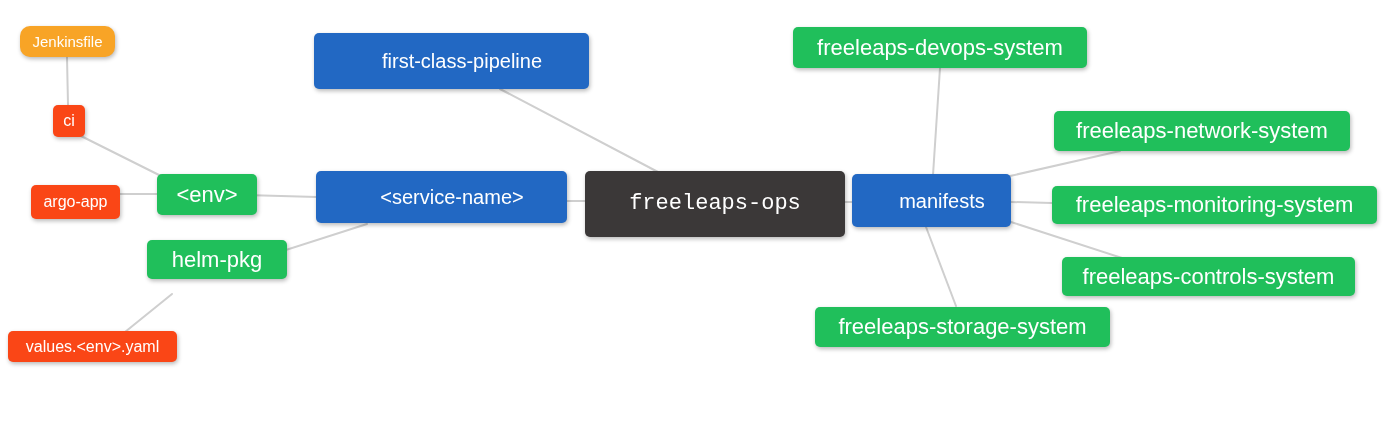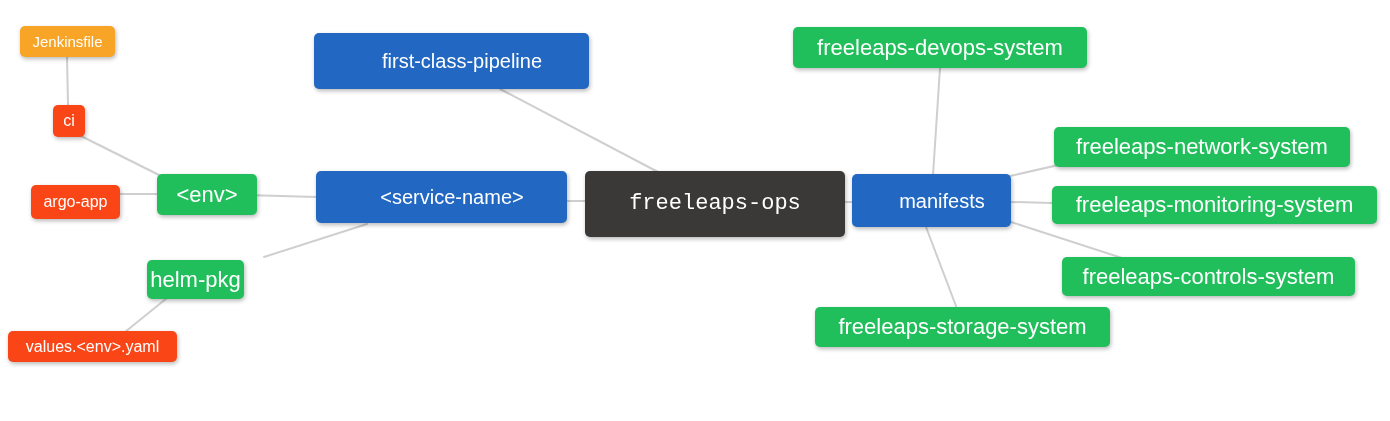--- a/index.html
+++ b/index.html
@@ -61,24 +61,24 @@
       <line x1="1011" y1="202" x2="1052" y2="203" stroke="#CFCFCF" stroke-width="2" stroke-linecap="round"></line>
       <line x1="1011" y1="222" x2="1122" y2="258" stroke="#CFCFCF" stroke-width="2" stroke-linecap="round"></line>
       <line x1="926" y1="227" x2="956" y2="306" stroke="#CFCFCF" stroke-width="2" stroke-linecap="round"></line>
     </svg>
   <div id="node-layer">
       <div class="node lvl0" style="left: 585px; top: 171px; width: 260px; height: 66px; background: rgb(59, 56, 56); color: rgb(255, 255, 255);">freeleaps-ops</div>
       <div class="node lvl1" style="left: 314px; top: 33px; width: 275px; height: 56px; background: rgb(34, 104, 195); color: rgb(255, 255, 255);">first-class-pipeline</div>
       <div class="node lvl1" style="left: 316px; top: 171px; width: 251px; height: 52px; background: rgb(34, 104, 195); color: rgb(255, 255, 255);">&lt;service-name&gt;</div>
       <div class="node lvl1" style="left: 852px; top: 174px; width: 159px; height: 53px; background: rgb(34, 104, 195); color: rgb(255, 255, 255);">manifests</div>
       <div class="node lvl2" style="left: 157px; top: 174px; width: 100px; height: 41px; background: rgb(32, 191, 91); color: rgb(255, 255, 255);">&lt;env&gt;</div>
-      <div class="node lvl2" style="left: 147px; top: 260px; width: 97px; height: 39px; background: rgb(32, 191, 91); color: rgb(255, 255, 255);">helm-pkg</div>
+      <div class="node lvl2" style="left: 147px; top: 240px; width: 140px; height: 39px; background: rgb(32, 191, 91); color: rgb(255, 255, 255);">helm-pkg</div>
       <div class="node lvl2" style="left: 793px; top: 27px; width: 294px; height: 41px; background: rgb(32, 191, 91); color: rgb(255, 255, 255);">freeleaps-devops-system</div>
-      <div class="node lvl2" style="left: 1054px; top: 111px; width: 296px; height: 40px; background: rgb(32, 191, 91); color: rgb(255, 255, 255); margin-top: 16px;">freeleaps-network-system</div>
+      <div class="node lvl2" style="left: 1054px; top: 111px; width: 296px; height: 40px; background: rgb(32, 191, 91); color: rgb(255, 255, 255);">freeleaps-network-system</div>
       <div class="node lvl2" style="left: 1052px; top: 186px; width: 325px; height: 38px; background: rgb(32, 191, 91); color: rgb(255, 255, 255);">freeleaps-monitoring-system</div>
       <div class="node lvl2" style="left: 1062px; top: 257px; width: 293px; height: 39px; background: rgb(32, 191, 91); color: rgb(255, 255, 255);">freeleaps-controls-system</div>
       <div class="node lvl2" style="left: 815px; top: 307px; width: 295px; height: 40px; background: rgb(32, 191, 91); color: rgb(255, 255, 255);">freeleaps-storage-system</div>
       <div class="node lvl3" style="left: 53px; top: 105px; width: 32px; height: 32px; background: rgb(250, 70, 22); color: rgb(255, 255, 255);">ci</div>
       <div class="node lvl3" style="left: 31px; top: 185px; width: 89px; height: 34px; background: rgb(250, 70, 22); color: rgb(255, 255, 255);">argo-app</div>
       <div class="node lvl3" style="left: 8px; top: 331px; width: 169px; height: 31px; background: rgb(250, 70, 22); color: rgb(255, 255, 255);">values.&lt;env&gt;.yaml</div>
-      <div class="node lvl4" style="left: 20px; top: 26px; width: 95px; height: 31px; background: rgb(248, 164, 38); color: rgb(255, 255, 255);">Jenkinsfile</div>
+      <div class="node lvl4" style="left: 20px; top: 26px; width: 95px; height: 31px; background: rgb(248, 164, 38); color: rgb(255, 255, 255); border-radius: 10px;">Jenkinsfile</div>
     </div>
 </div>
 
 </body></html>

